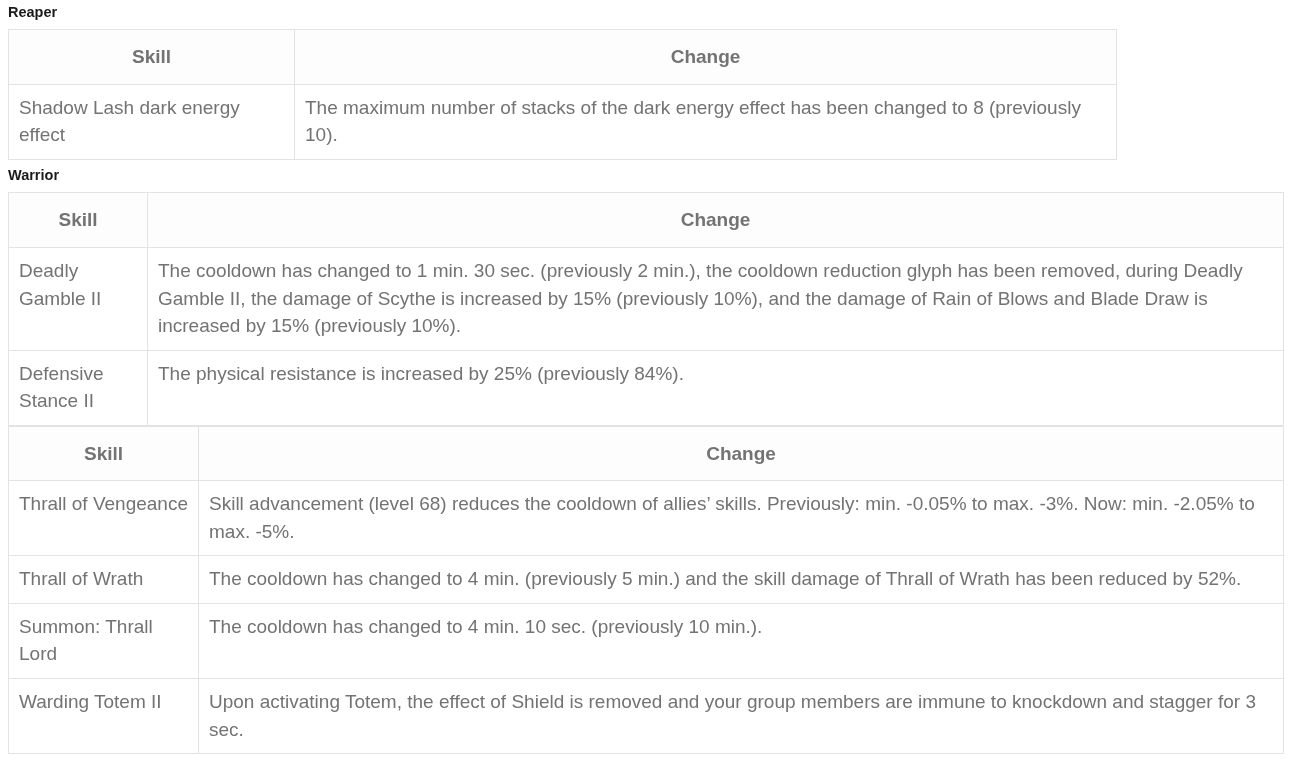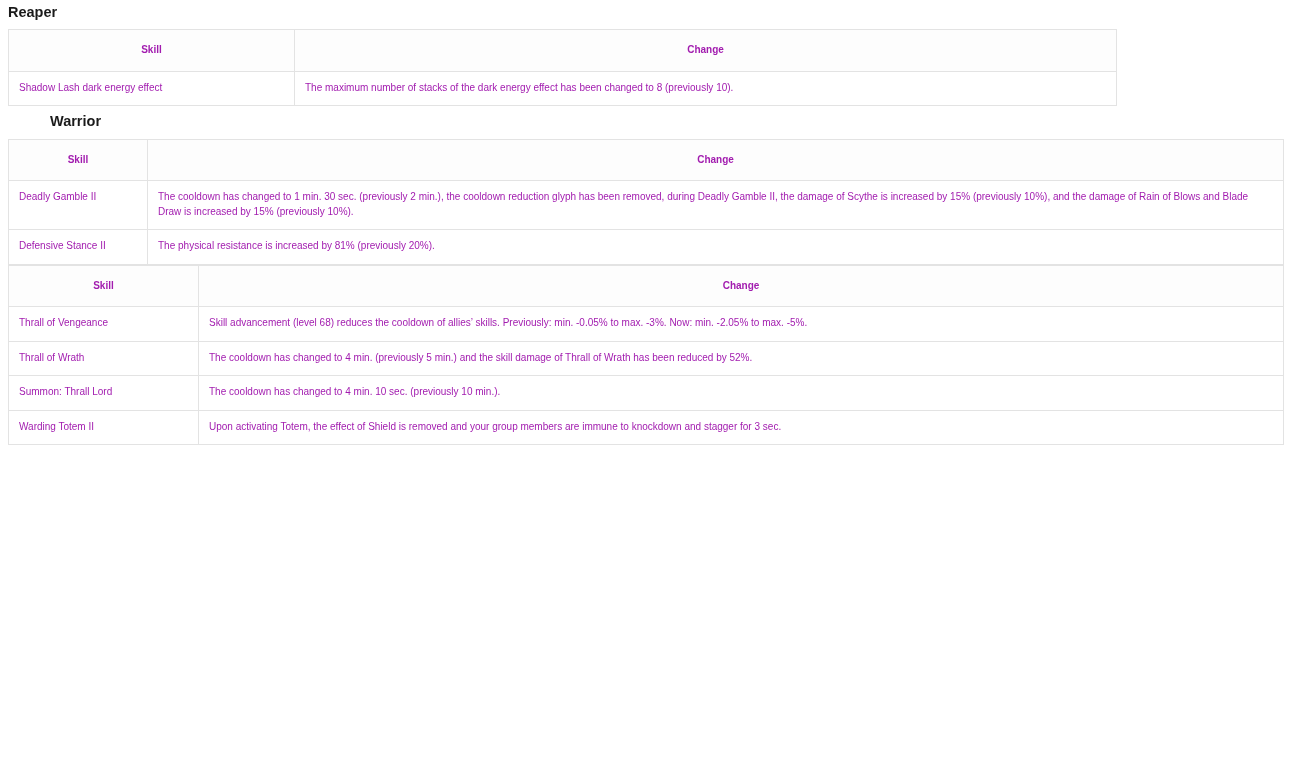--- a/index.html
+++ b/index.html
@@ -21,36 +21,35 @@
   }
   .section-title {
     font-size: 14.5px;
     font-weight: bold;
     color: #1a1a1a;
     margin: 0 0 8px 0;
     line-height: 1.2;
   }
   .section + .section .section-title {
     margin-top: 7px;
-    margin-left: 42px;
   }
   table.changes {
     border-collapse: collapse;
     table-layout: fixed;
     background: #fff;
     margin: 0 0 0 0;
     border: 1px solid #e3e3e3;
   }
   table.changes th,
   table.changes td {
     border: 1px solid #e3e3e3;
     vertical-align: top;
-    font-size: 10px;
+    font-size: 19px;
     line-height: 1.45;
-    color: #a21caf;
+    color: #737373;
   }
   table.changes th {
     text-align: center;
     font-weight: bold;
     padding: 13px 10px;
     background: #fdfdfd;
   }
   table.changes td {
     padding: 9px 10px 10px 10px;
     text-align: left;
@@ -117,21 +116,21 @@
           <th>Change</th>
         </tr>
       </thead>
       <tbody>
         <tr>
           <td class="cell-skill">Deadly Gamble II</td>
           <td>The cooldown has changed to 1 min. 30 sec. (previously 2 min.), the cooldown reduction glyph has been removed, during Deadly Gamble II, the damage of Scythe is increased by 15% (previously 10%), and the damage of Rain of Blows and Blade Draw is increased by 15% (previously 10%).</td>
         </tr>
         <tr>
           <td class="cell-skill">Defensive Stance II</td>
-          <td>The physical resistance is increased by 81% (previously 20%).</td>
+          <td>The physical resistance is increased by 25% (previously 84%).</td>
         </tr>
       </tbody>
     </table>
   </div>
 
   <div class="section">
     <table class="changes tbl-mystic">
       <colgroup>
           <col class="c1">
           <col class="c2">

